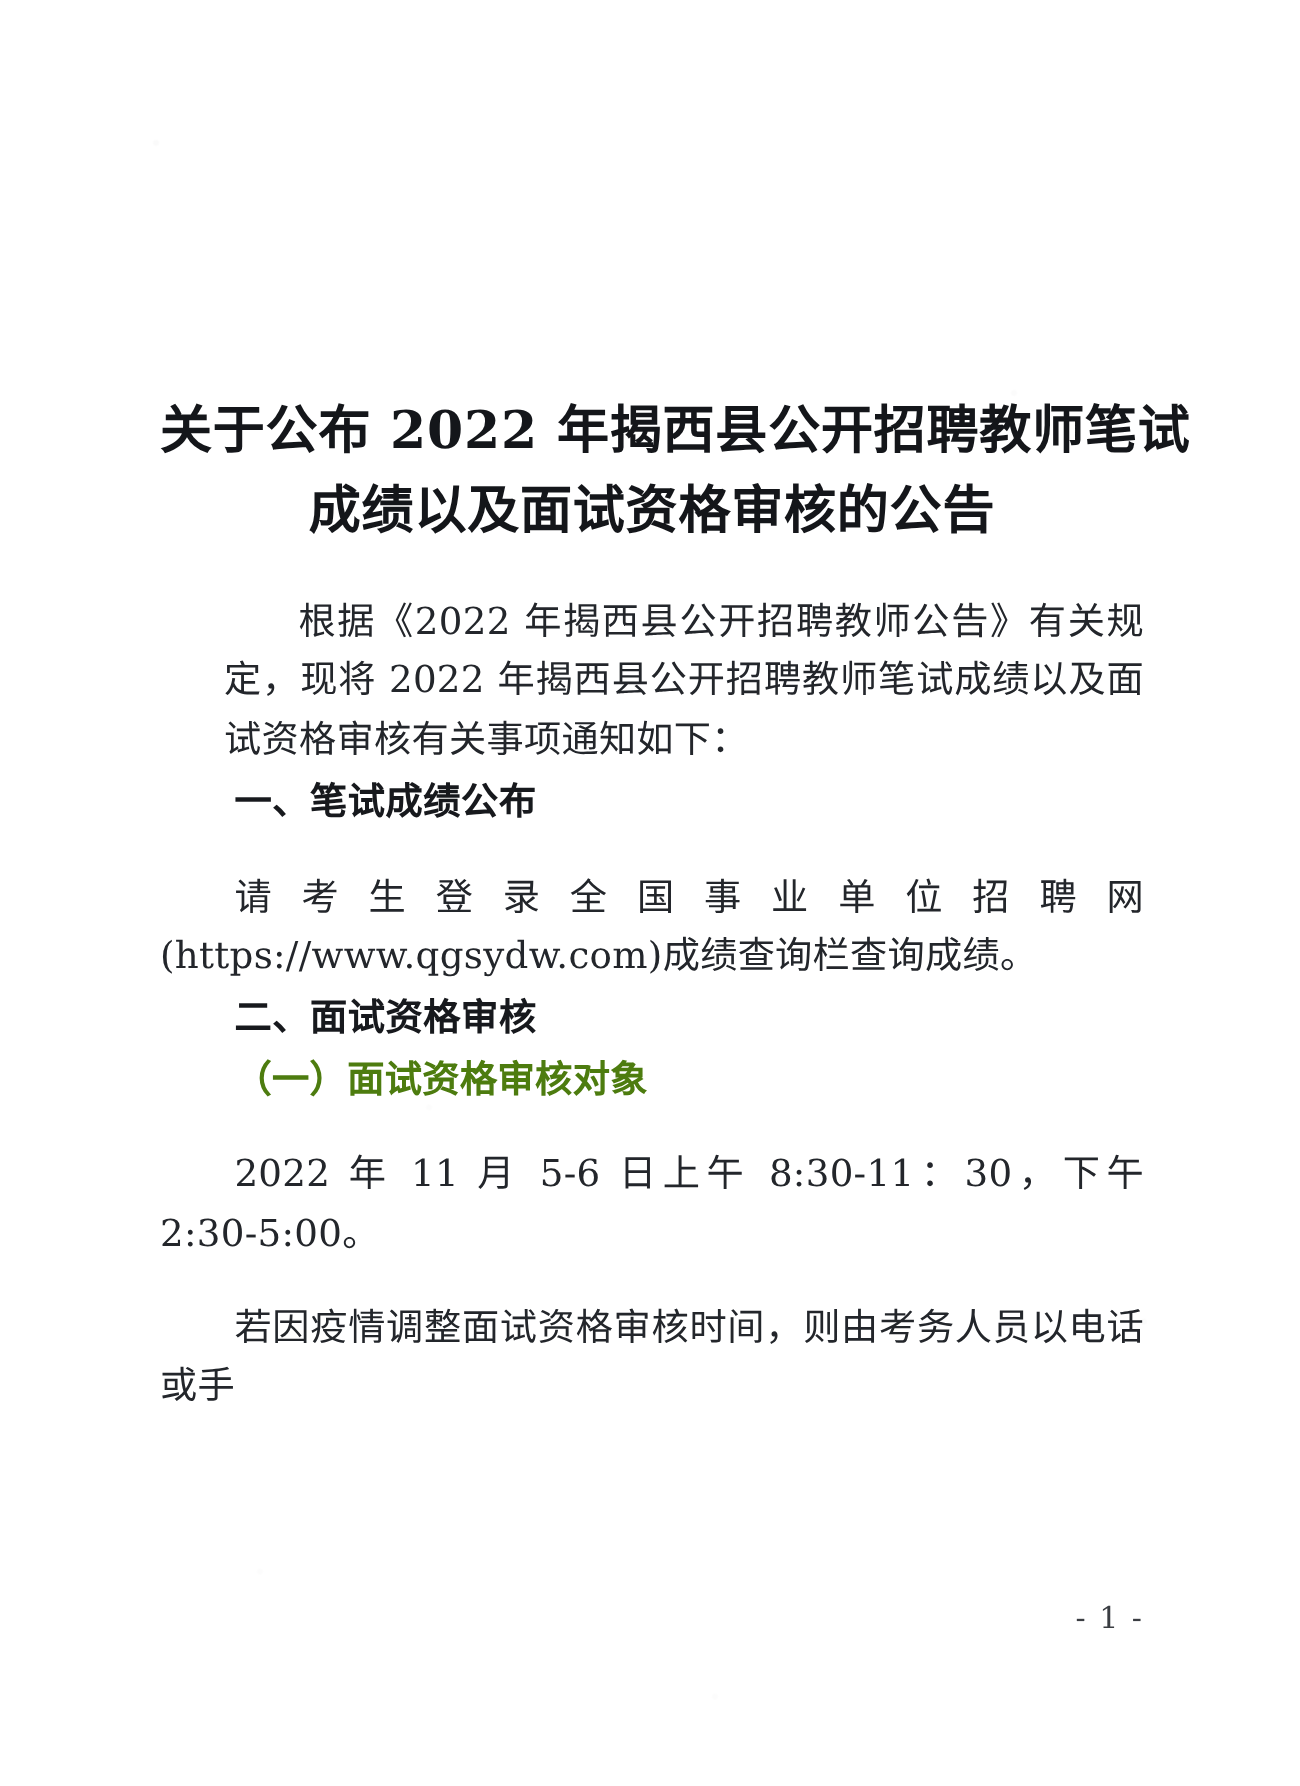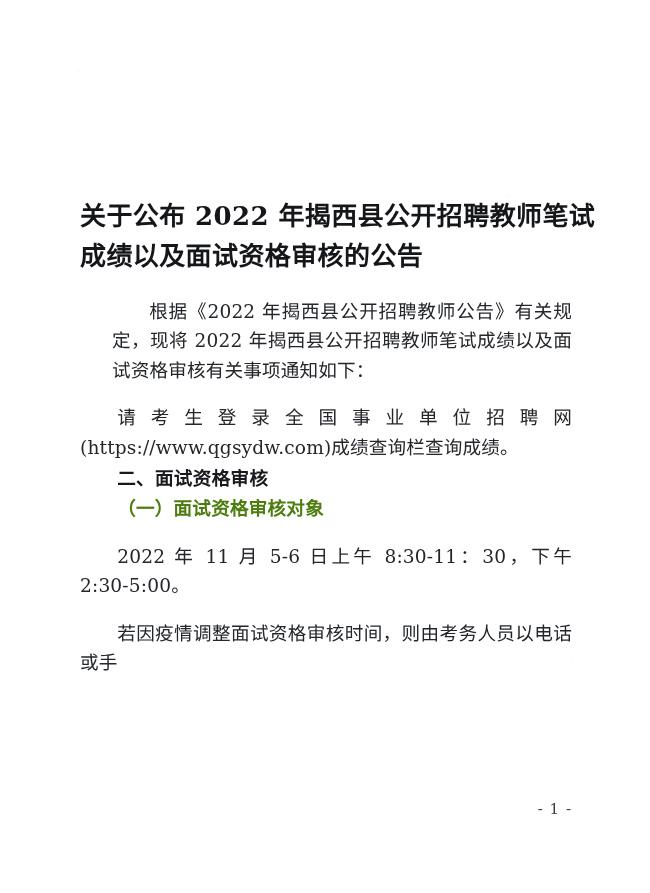--- a/index.html
+++ b/index.html
@@ -35,21 +35,21 @@
   .content {
     position: absolute;
     left: 80px;
     top: 0;
     width: 492px;
   }
 
   .doc-title {
     margin: 0;
     padding-top: 196px;
-    text-align: left;
+    text-align: center;
     font-family: "DejaVu Serif", "Liberation Serif", serif;
     font-weight: 700;
     font-size: 26px;
     line-height: 40px;
     color: #14161a;
     letter-spacing: 0.4px;
   }
   .title-line {
     display: block;
     white-space: nowrap;
@@ -115,20 +115,21 @@
 
   <div class="content">
 
     <h1 class="doc-title">
       <span class="title-line">关于公布 2022 年揭西县公开招聘教师笔试</span>
       <span class="title-line">成绩以及面试资格审核的公告</span>
     </h1>
 
     <p class="para first-para">根据《2022 年揭西县公开招聘教师公告》有关规定，现将 2022 年揭西县公开招聘教师笔试成绩以及面试资格审核有关事项通知如下：</p>
 
+    <h2 class="h-section">一、笔试成绩公布</h2>
     <p class="para tight">请考生登录全国事业单位招聘网(https://www.qgsydw.com)成绩查询栏查询成绩。</p>
 
     <h2 class="h-section">二、面试资格审核</h2>
 
     <h3 class="h-sub">（一）面试资格审核对象</h3>
 
     <p class="para tight">2022 年 11 月 5-6 日上午 8:30-11：30，下午 2:30-5:00。</p>
     <p class="para tight">若因疫情调整面试资格审核时间，则由考务人员以电话或手</p>
 
   </div>

